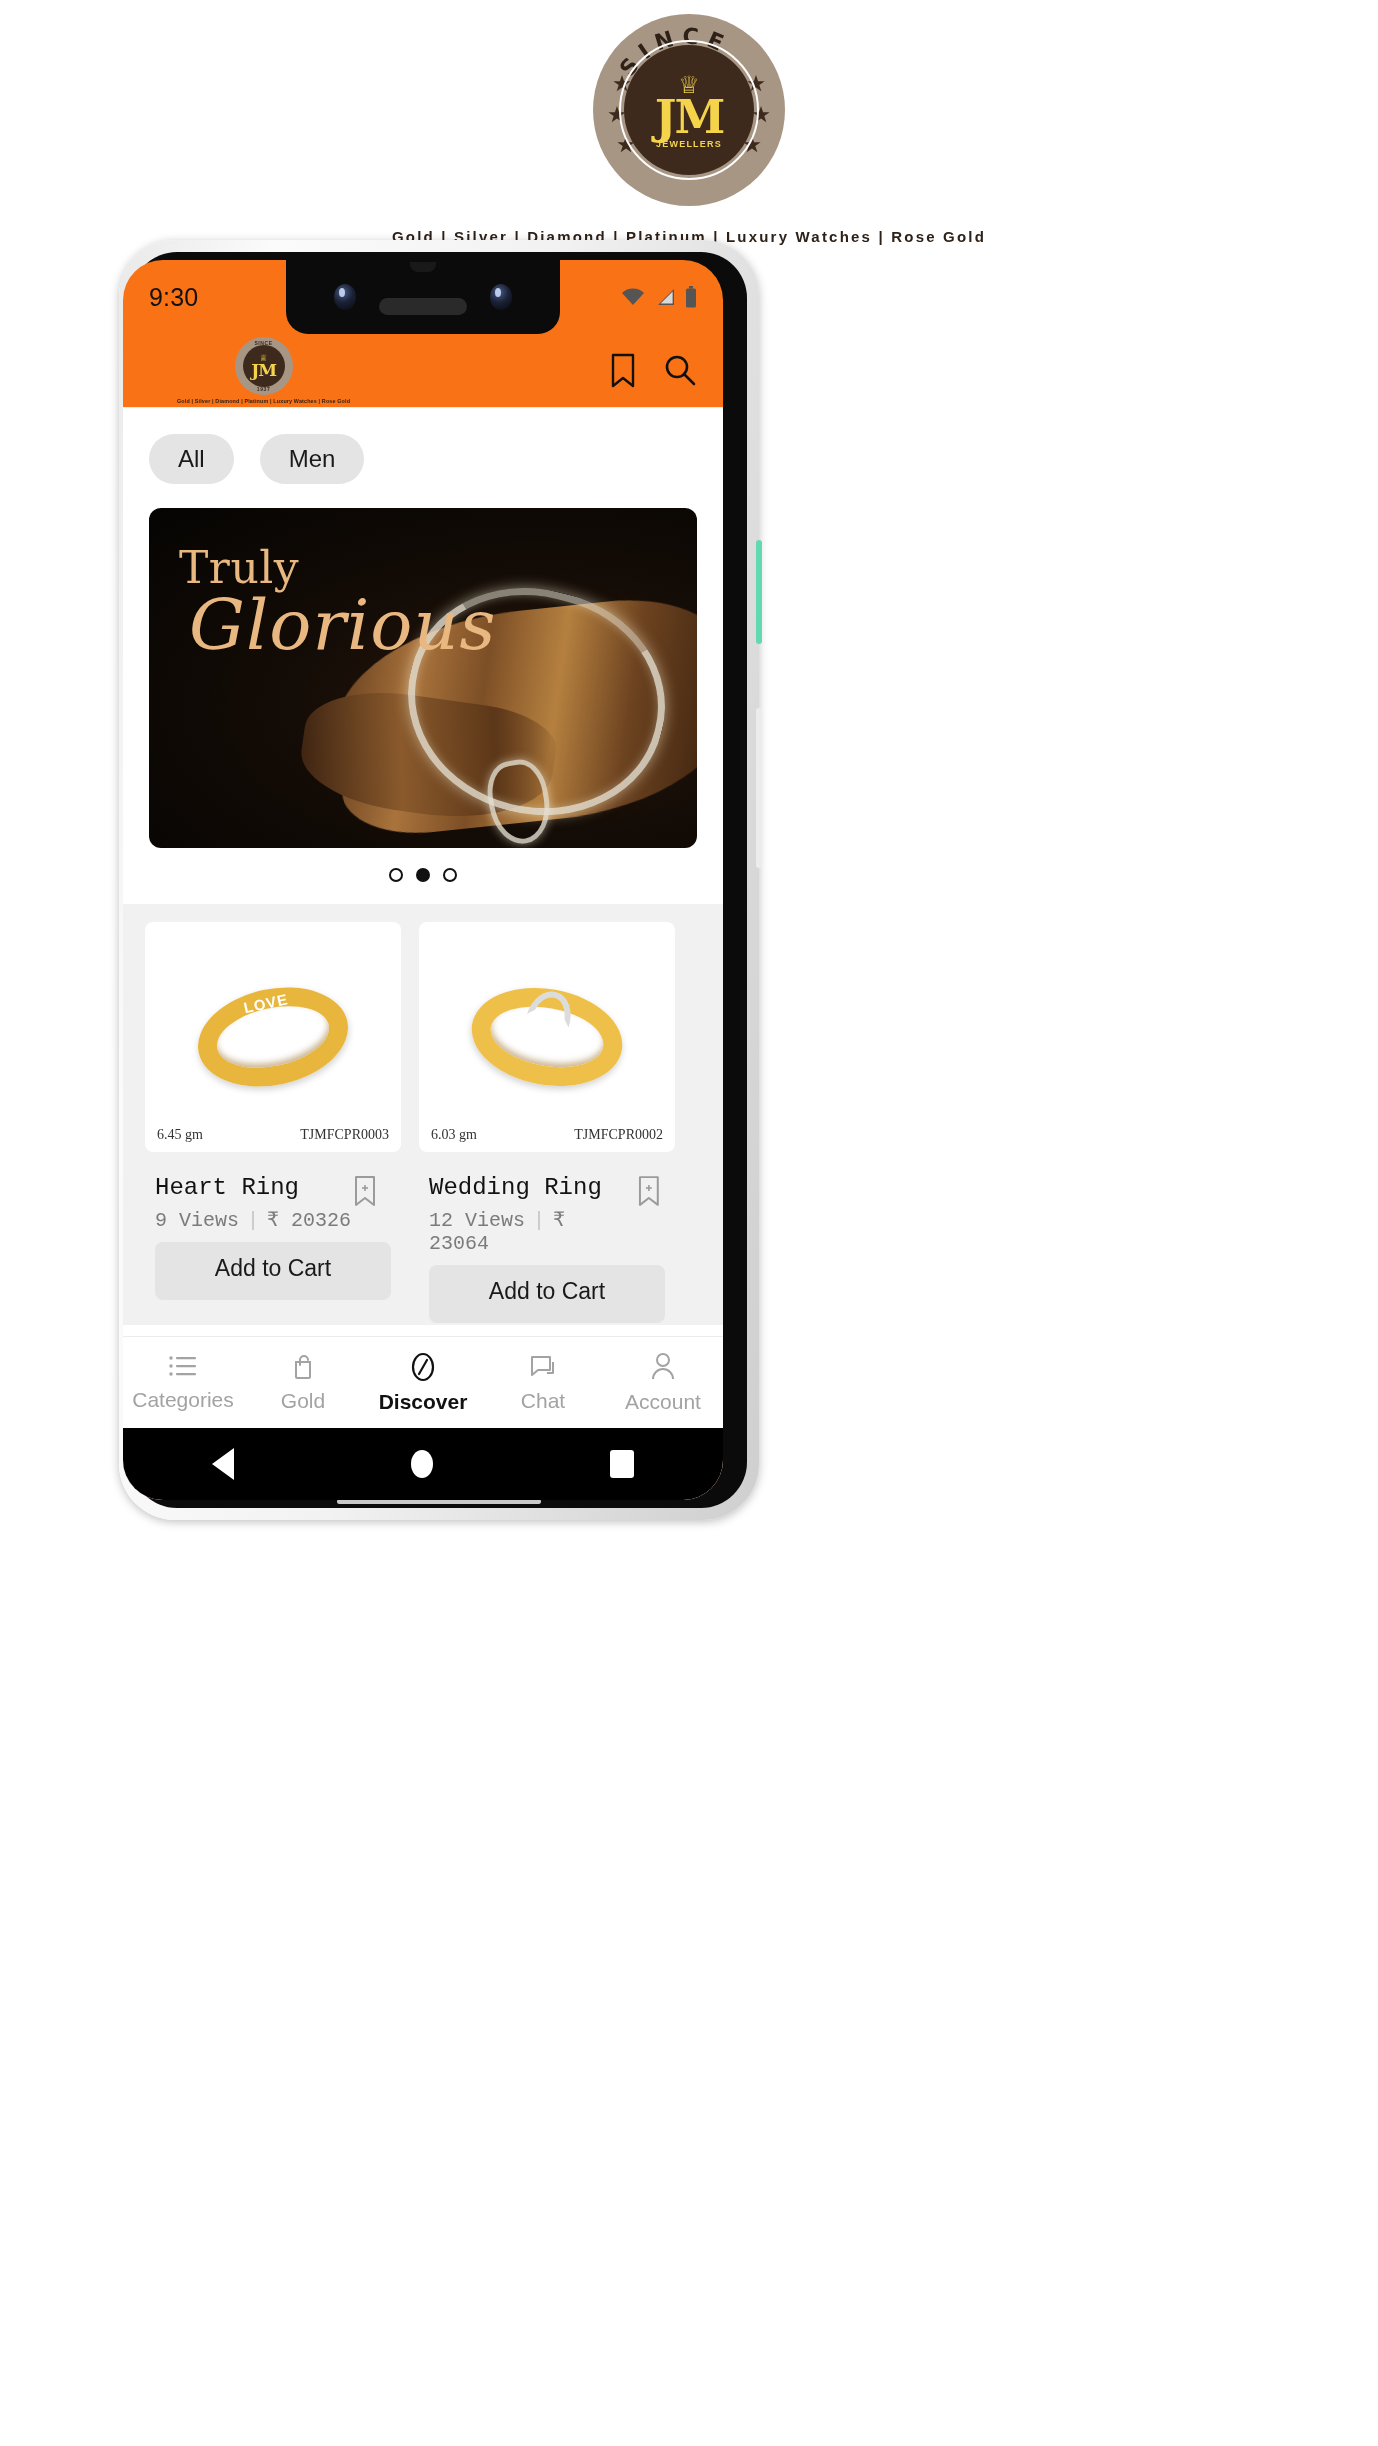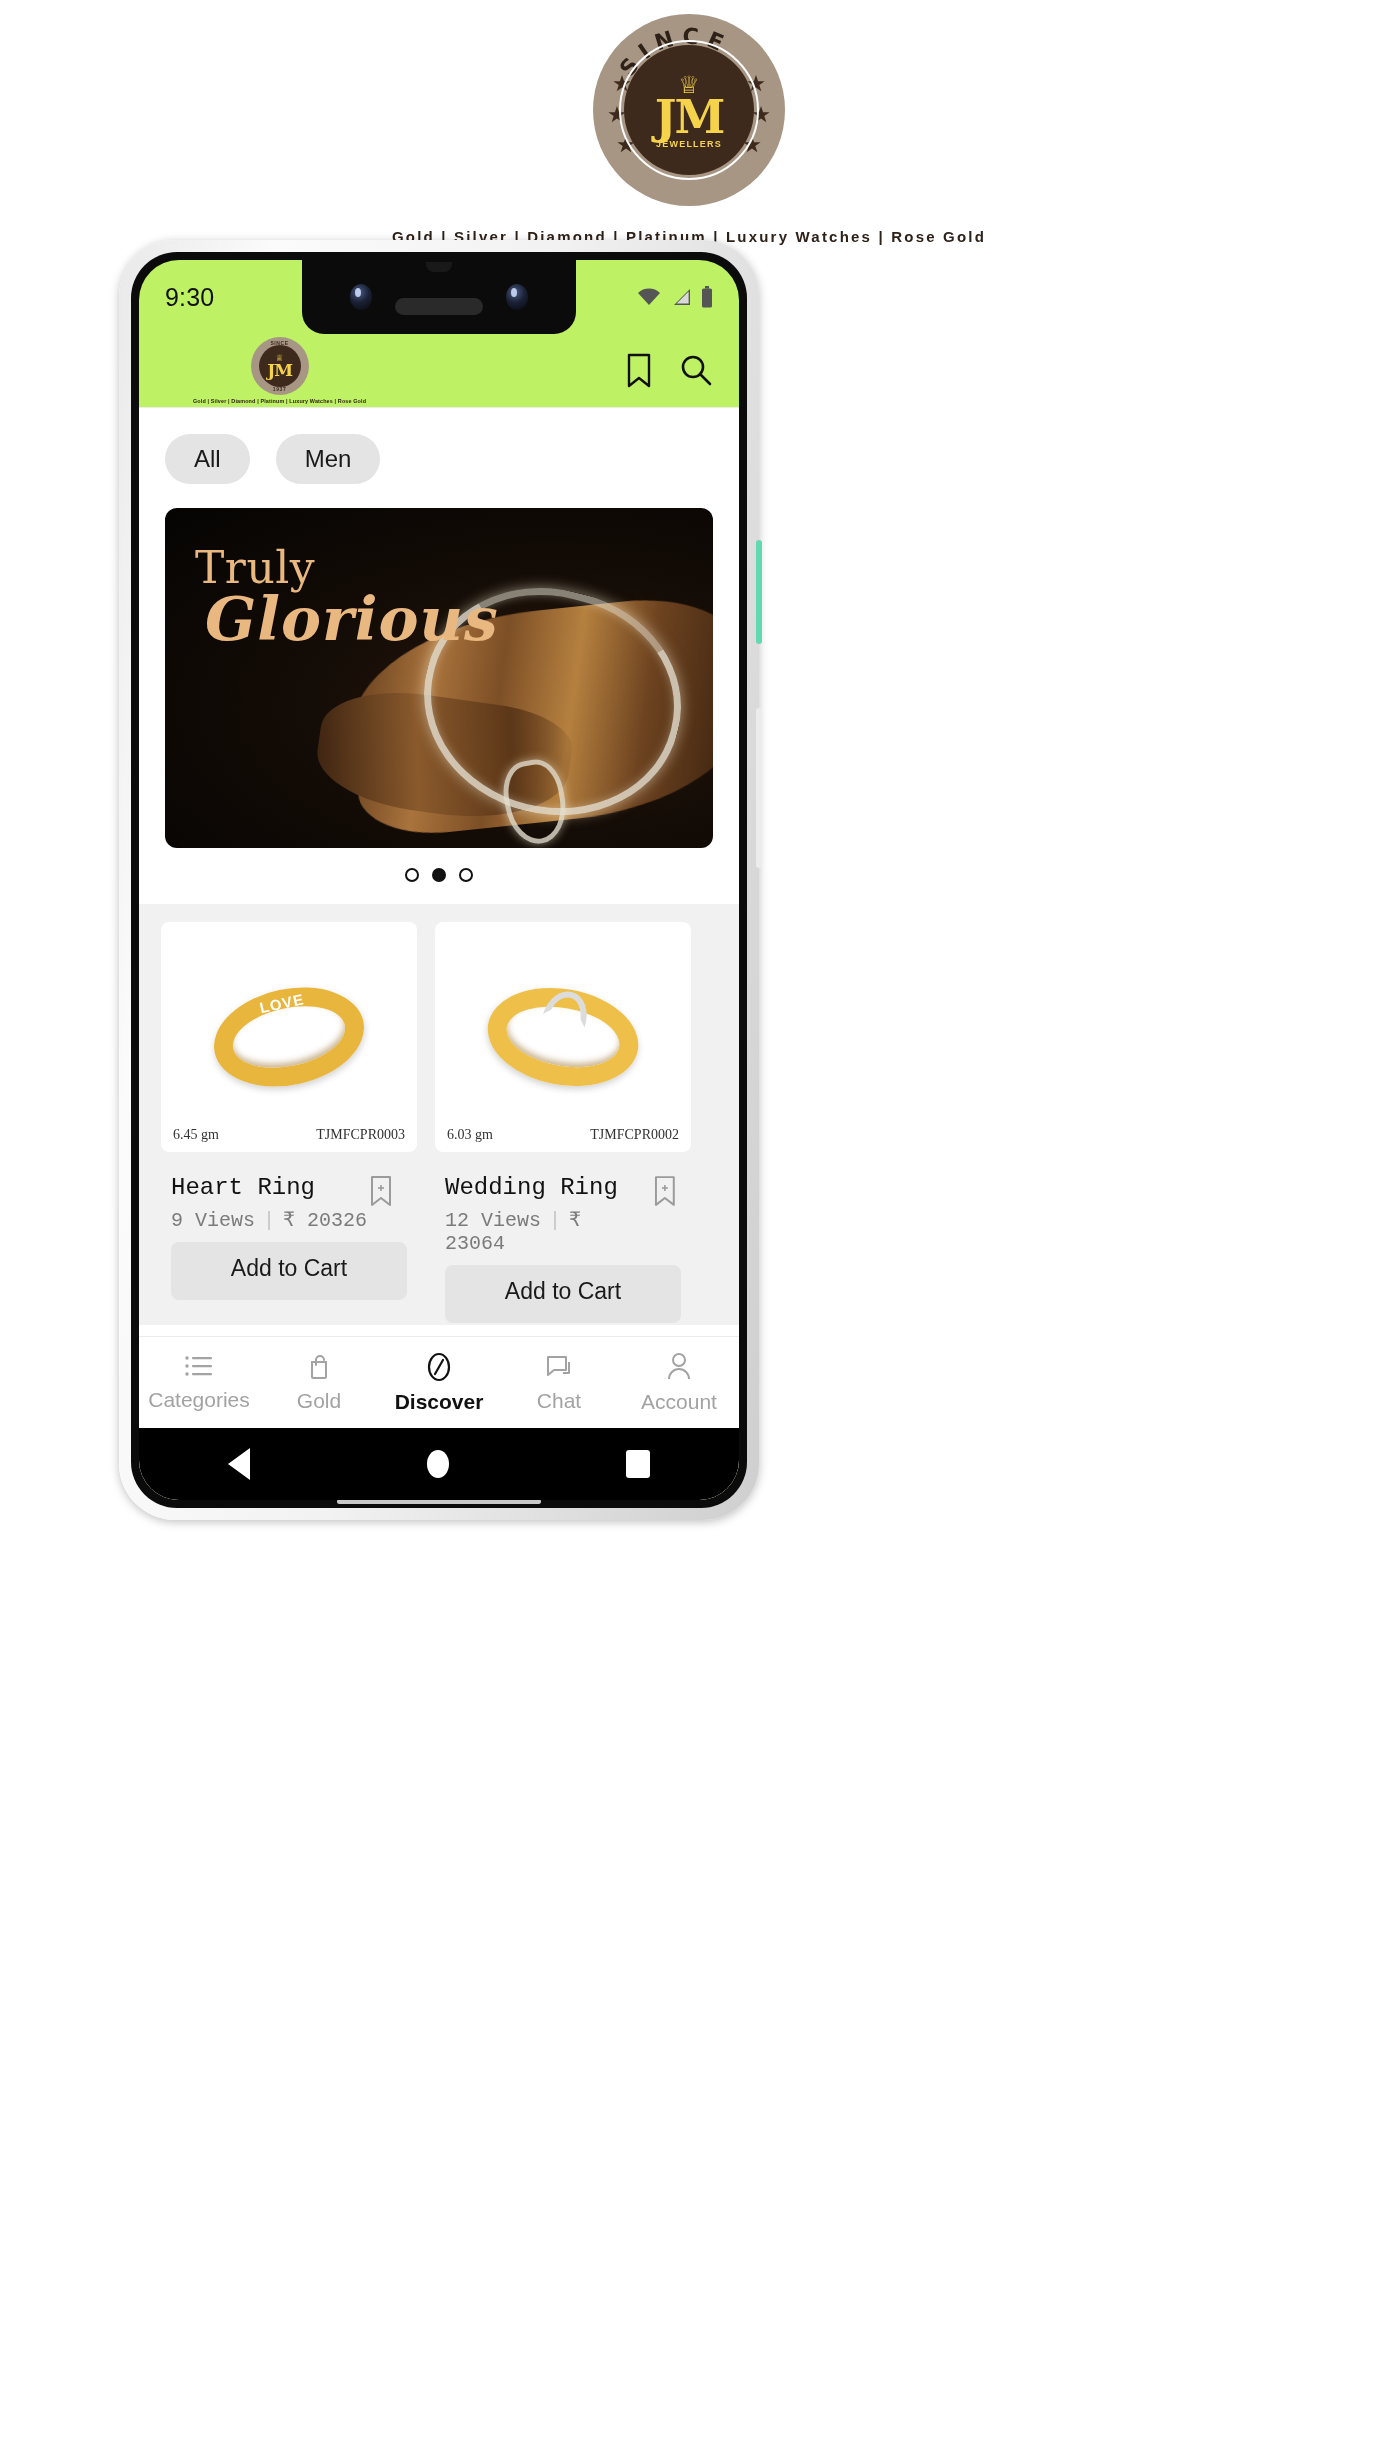--- a/index.html
+++ b/index.html
@@ -58,22 +58,22 @@
     position: absolute; left: 0; top: 0; width: 640px; height: 1280px;
     border-radius: 56px;
     background: linear-gradient(100deg,#e9e9e9 0%,#fbfbfb 18%,#f2f2f2 50%,#d8d8d8 86%,#cfcfcf 100%);
     box-shadow: 0 2px 10px rgba(0,0,0,0.25);
   }
   .phone-bezel {
     position: absolute; left: 12px; top: 12px; width: 616px; height: 1256px;
     border-radius: 46px; background: #0b0b0b;
   }
   .phone-screen {
-    position: absolute; left: 20px; top: 20px; width: 600px; height: 1240px;
-    border-radius: 40px; background: #bef264; overflow: hidden;
+    position: absolute; left: 4px; top: 20px; width: 600px; height: 1240px;
+    border-radius: 40px; background: #f97316; overflow: hidden;
   }
   
   .btn-power {
     position: absolute; right: -3px; top: 300px; width: 6px; height: 104px;
     border-radius: 3px; background: #62d9b0;
   }
   .btn-volume {
     position: absolute; right: -3px; top: 468px; width: 6px; height: 160px;
     border-radius: 3px; background: #ececec;
   }
@@ -176,22 +176,22 @@
     transform: rotate(-10deg);
     box-shadow: 0 0 10px rgba(255,248,220,0.5);
   }
   .banner-title-1 {
     position: absolute; left: 30px; top: 34px;
     font-family: "DejaVu Serif", serif; font-size: 44px; color: #e9b880;
     letter-spacing: 0.5px;
   }
   .banner-title-2 {
     position: absolute; left: 40px; top: 76px;
-    font-family: "DejaVu Serif", serif; font-style: italic; font-weight: bold;
-    font-size: 60px; color: #e9b880; letter-spacing: 1px;
+    font-family: "DejaVu Serif", serif; font-style: italic; font-weight: normal;
+    font-size: 70px; color: #e9b880; letter-spacing: 1px;
   }
 
   .dots { display: flex; justify-content: center; gap: 13px; margin-top: 20px; }
   .dot { width: 14px; height: 14px; border-radius: 50%; border: 2px solid #111; background: #fff; }
   .dot.active { background: #111; }
 
   .section {
     margin-top: 22px; background: #f1f1f1; padding: 0 0 2px 0;
   }
   .section-head {

